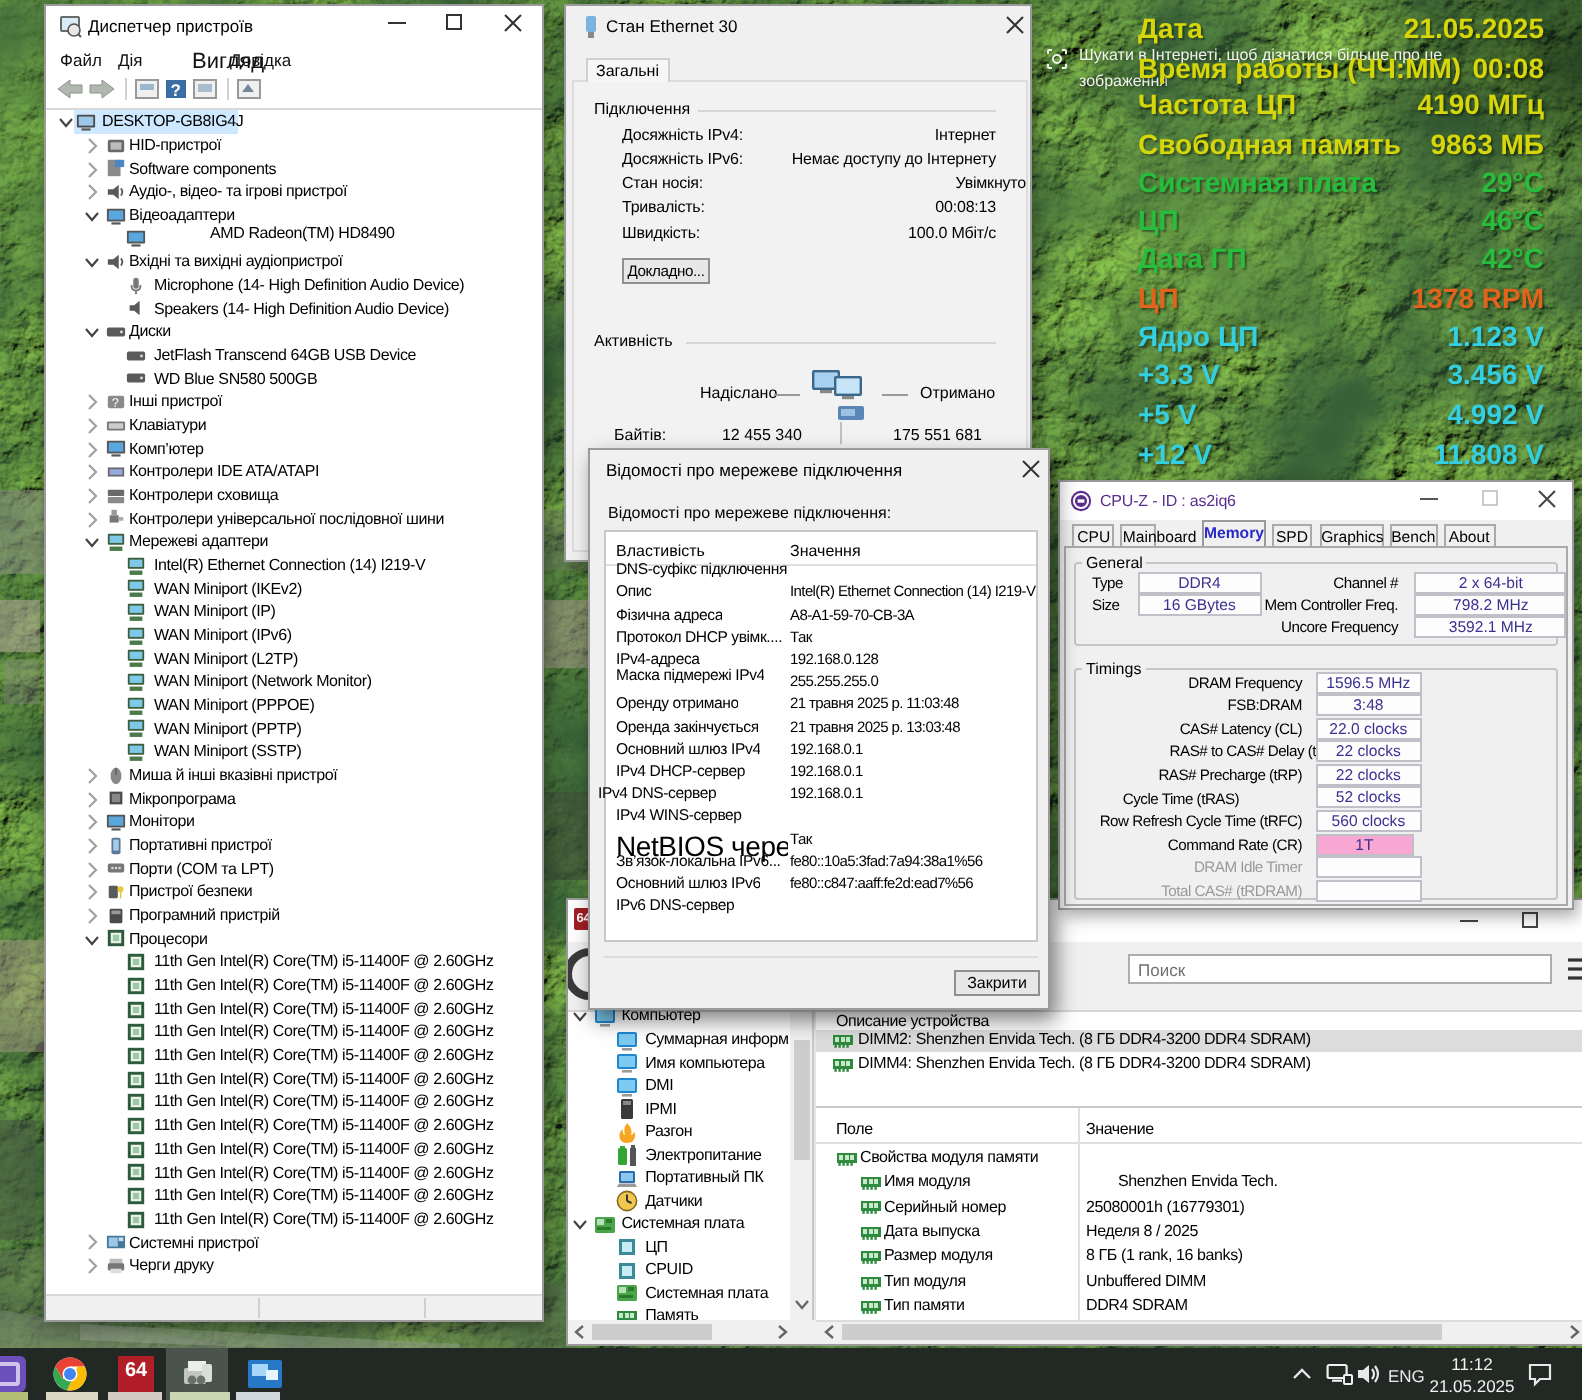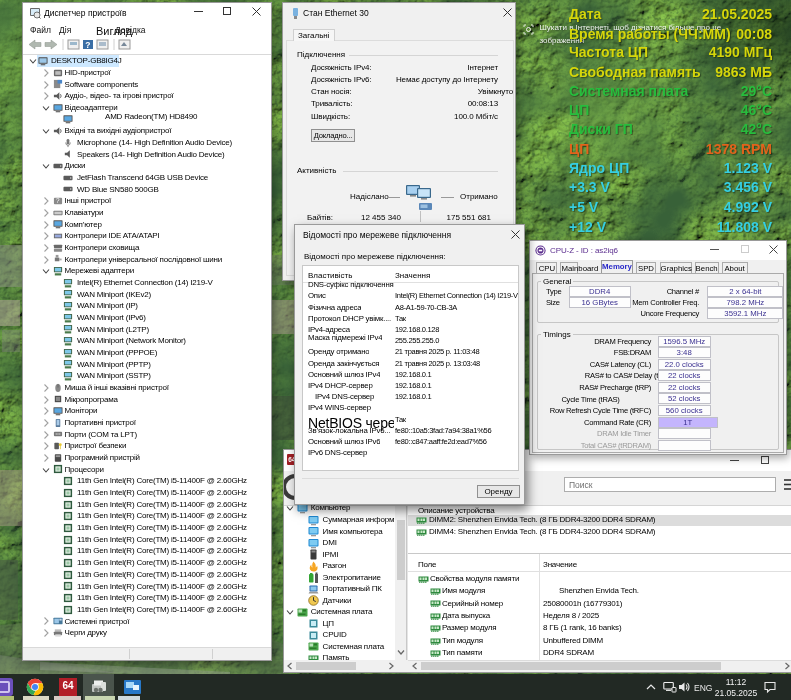--- a/index.html
+++ b/index.html
@@ -89,21 +89,21 @@
   <div class="abs" style="left:16.5px;top:13px;white-space:nowrap;">зображення</div>
 </div>
 
 <div id="sensors">
 <div class="sensor-row sy" style="top:6.0px;"><span>Дата</span><span class="val">21.05.2025</span></div>
 <div class="sensor-row sy" style="top:25.8px;"><span>Время работы (ЧЧ:ММ)</span><span class="val">00:08</span></div>
 <div class="sensor-row sy" style="top:44.0px;"><span>Частота ЦП</span><span class="val">4190 МГц</span></div>
 <div class="sensor-row sy" style="top:63.5px;"><span>Свободная память</span><span class="val">9863 МБ</span></div>
 <div class="sensor-row sg" style="top:83.0px;"><span>Системная плата</span><span class="val">29°C</span></div>
 <div class="sensor-row sg" style="top:102.0px;"><span>ЦП</span><span class="val">46°C</span></div>
-<div class="sensor-row sg" style="top:121.0px;"><span>Диски ГП</span><span class="val">42°C</span></div>
+<div class="sensor-row sg" style="top:121.0px;"><span>Дата ГП</span><span class="val">42°C</span></div>
 <div class="sensor-row so" style="top:140.5px;"><span>ЦП</span><span class="val">1378 RPM</span></div>
 <div class="sensor-row sc" style="top:160.0px;"><span>Ядро ЦП</span><span class="val">1.123 V</span></div>
 <div class="sensor-row sc" style="top:179.0px;"><span>+3.3 V</span><span class="val">3.456 V</span></div>
 <div class="sensor-row sc" style="top:199.0px;"><span>+5 V</span><span class="val">4.992 V</span></div>
 <div class="sensor-row sc" style="top:218.5px;"><span>+12 V</span><span class="val">11.808 V</span></div>
 </div>
 <div id="aida" class="win" style="left:283px; top:449px; width:530px; height:224px; box-shadow:none; overflow:hidden;">
 <div class="abs" style="left:0;top:0;width:530px;height:21px;background:#fff;"></div>
 <div class="abs" style="left:3px;top:4px;width:11px;height:11px;background:#a01f24;border-radius:1px;"></div>
 <div class="abs" style="left:4.2px;top:6px;font-size:6.5px;font-weight:bold;color:#fff;">64</div>
@@ -401,21 +401,21 @@
 <div class="abs" style="left:127.7px;top:117.8px;width:53px;height:11px;background:#fdfdfd;border:1px solid #c0c0c8;font-size:7.8px;color:#3b3191;text-align:center;line-height:9.5px;white-space:nowrap;z-index:2;">22.0 clocks</div>
 <div class="abs" style="left:0px;top:130.45000000000002px;font-size:7.6px;letter-spacing:-0.25px;color:#000;white-space:nowrap;width:146px;text-align:right;">RAS# to CAS# Delay (tRCD)</div>
 <div class="abs" style="left:127.7px;top:129.35px;width:53px;height:11px;background:#fdfdfd;border:1px solid #c0c0c8;font-size:7.8px;color:#3b3191;text-align:center;line-height:9.5px;white-space:nowrap;z-index:2;">22 clocks</div>
 <div class="abs" style="left:0px;top:142.0px;font-size:7.6px;letter-spacing:-0.25px;color:#000;white-space:nowrap;width:121px;text-align:right;">RAS# Precharge (tRP)</div>
 <div class="abs" style="left:127.7px;top:140.89999999999998px;width:53px;height:11px;background:#fdfdfd;border:1px solid #c0c0c8;font-size:7.8px;color:#3b3191;text-align:center;line-height:9.5px;white-space:nowrap;z-index:2;">22 clocks</div>
 <div class="abs" style="left:0px;top:153.55px;font-size:7.6px;letter-spacing:-0.25px;color:#000;white-space:nowrap;width:121px;text-align:center;">Cycle Time (tRAS)</div>
 <div class="abs" style="left:127.7px;top:152.45px;width:53px;height:11px;background:#fdfdfd;border:1px solid #c0c0c8;font-size:7.8px;color:#3b3191;text-align:center;line-height:9.5px;white-space:nowrap;z-index:2;">52 clocks</div>
 <div class="abs" style="left:0px;top:165.10000000000002px;font-size:7.6px;letter-spacing:-0.25px;color:#000;white-space:nowrap;width:121px;text-align:right;">Row Refresh Cycle Time (tRFC)</div>
 <div class="abs" style="left:127.7px;top:164.0px;width:53px;height:11px;background:#fdfdfd;border:1px solid #c0c0c8;font-size:7.8px;color:#3b3191;text-align:center;line-height:9.5px;white-space:nowrap;z-index:2;">560 clocks</div>
 <div class="abs" style="left:0px;top:176.65000000000003px;font-size:7.6px;letter-spacing:-0.25px;color:#000;white-space:nowrap;width:121px;text-align:right;">Command Rate (CR)</div>
-<div class="abs" style="left:127.7px;top:175.55px;width:60px;height:11px;background:#c4b5fd;border:1px solid #c0c0c8;font-size:7.8px;color:#3b3191;text-align:center;line-height:9.5px;white-space:nowrap;z-index:2;">1T</div>
+<div class="abs" style="left:127.7px;top:175.55px;width:49px;height:11px;background:#f9a8d4;border:1px solid #c0c0c8;font-size:7.8px;color:#3b3191;text-align:center;line-height:9.5px;white-space:nowrap;z-index:2;">1T</div>
 <div class="abs" style="left:0px;top:188.20000000000002px;font-size:7.6px;letter-spacing:-0.25px;color:#9a9a9a;white-space:nowrap;width:121px;text-align:right;">DRAM Idle Timer</div>
 <div class="abs" style="left:127.7px;top:187.1px;width:53px;height:11px;background:#fdfdfd;border:1px solid #c0c0c8;font-size:7.8px;color:#9a9aa8;text-align:center;line-height:9.5px;white-space:nowrap;z-index:2;"></div>
 <div class="abs" style="left:0px;top:199.75px;font-size:7.6px;letter-spacing:-0.25px;color:#9a9a9a;white-space:nowrap;width:121px;text-align:right;">Total CAS# (tRDRAM)</div>
 <div class="abs" style="left:127.7px;top:198.64999999999998px;width:53px;height:11px;background:#fdfdfd;border:1px solid #c0c0c8;font-size:7.8px;color:#9a9aa8;text-align:center;line-height:9.5px;white-space:nowrap;z-index:2;"></div>
 </div>
 <div id="ethdlg" class="win" style="left:282px; top:2px; width:234px; height:279px; overflow:hidden;">
 <svg class="abs" style="left:7px;top:4px" width="11" height="13" viewBox="0 0 11 13">
         <rect x="3" y="1" width="5" height="8" rx="1" fill="#7ab2e0"></rect>
         <rect x="4" y="9" width="3" height="3" fill="#8a8a8a"></rect>
       </svg>
@@ -482,32 +482,32 @@
 <div class="abs" style="left:13px;top:108px;max-width:86px;overflow:hidden;font-size:7.8px;letter-spacing:-0.2px;color:#000;white-space:nowrap;">Маска підмережі IPv4</div>
 <div class="abs" style="left:100px;top:111.1px;font-size:7.5px;color:#000;white-space:nowrap;letter-spacing:-0.3px;">255.255.255.0</div>
 <div class="abs" style="left:13px;top:122.3px;max-width:86px;overflow:hidden;font-size:7.8px;letter-spacing:-0.2px;color:#000;white-space:nowrap;">Оренду отримано</div>
 <div class="abs" style="left:100px;top:122.3px;font-size:7.5px;color:#000;white-space:nowrap;letter-spacing:-0.3px;">21 травня 2025 р. 11:03:48</div>
 <div class="abs" style="left:13px;top:133.5px;max-width:86px;overflow:hidden;font-size:7.8px;letter-spacing:-0.2px;color:#000;white-space:nowrap;">Оренда закінчується</div>
 <div class="abs" style="left:100px;top:133.5px;font-size:7.5px;color:#000;white-space:nowrap;letter-spacing:-0.3px;">21 травня 2025 р. 13:03:48</div>
 <div class="abs" style="left:13px;top:144.7px;max-width:86px;overflow:hidden;font-size:7.8px;letter-spacing:-0.2px;color:#000;white-space:nowrap;">Основний шлюз IPv4</div>
 <div class="abs" style="left:100px;top:144.7px;font-size:7.5px;color:#000;white-space:nowrap;letter-spacing:-0.3px;">192.168.0.1</div>
 <div class="abs" style="left:13px;top:155.9px;max-width:86px;overflow:hidden;font-size:7.8px;letter-spacing:-0.2px;color:#000;white-space:nowrap;">IPv4 DHCP-сервер</div>
 <div class="abs" style="left:100px;top:155.9px;font-size:7.5px;color:#000;white-space:nowrap;letter-spacing:-0.3px;">192.168.0.1</div>
-<div class="abs" style="left:20px;top:167.1px;max-width:86px;overflow:hidden;font-size:7.8px;letter-spacing:-0.2px;color:#000;white-space:nowrap;">IPv4 DNS-сервер</div>
+<div class="abs" style="left:4px;top:167.1px;max-width:86px;overflow:hidden;font-size:7.8px;letter-spacing:-0.2px;color:#000;white-space:nowrap;">IPv4 DNS-сервер</div>
 <div class="abs" style="left:100px;top:167.1px;font-size:7.5px;color:#000;white-space:nowrap;letter-spacing:-0.3px;">192.168.0.1</div>
 <div class="abs" style="left:13px;top:178.3px;max-width:86px;overflow:hidden;font-size:7.8px;letter-spacing:-0.2px;color:#000;white-space:nowrap;">IPv4 WINS-сервер</div>
 <div class="abs" style="left:13px;top:189.5px;max-width:86px;overflow:hidden;font-size:14px;letter-spacing:-0.2px;color:#000;white-space:nowrap;">NetBIOS через Tcpip у...</div>
 <div class="abs" style="left:100px;top:189.5px;font-size:7.5px;color:#000;white-space:nowrap;letter-spacing:-0.3px;">Так</div>
 <div class="abs" style="left:13px;top:200.7px;max-width:86px;overflow:hidden;font-size:7.8px;letter-spacing:-0.2px;color:#000;white-space:nowrap;">Зв’язок-локальна IPv6...</div>
 <div class="abs" style="left:100px;top:200.7px;font-size:7.5px;color:#000;white-space:nowrap;letter-spacing:-0.3px;">fe80::10a5:3fad:7a94:38a1%56</div>
 <div class="abs" style="left:13px;top:211.9px;max-width:86px;overflow:hidden;font-size:7.8px;letter-spacing:-0.2px;color:#000;white-space:nowrap;">Основний шлюз IPv6</div>
 <div class="abs" style="left:100px;top:211.9px;font-size:7.5px;color:#000;white-space:nowrap;letter-spacing:-0.3px;">fe80::c847:aaff:fe2d:ead7%56</div>
 <div class="abs" style="left:13px;top:223.1px;max-width:86px;overflow:hidden;font-size:7.8px;letter-spacing:-0.2px;color:#000;white-space:nowrap;">IPv6 DNS-сервер</div>
 <div class="abs" style="left:6.8px;top:253px;width:217px;height:1px;background:#dcdcdc;"></div>
-<div class="abs" style="left:182px;top:259.5px;width:43px;height:13px;background:#e7e7e7;border:1px solid #909090;font-size:8px;text-align:center;line-height:12px;color:#000;">Оренду</div>
+<div class="abs" style="left:182px;top:259.5px;width:43px;height:13px;background:#e7e7e7;border:1px solid #909090;font-size:8px;text-align:center;line-height:12px;color:#000;">Закрити</div>
 </div>
 <div id="devmgr" class="win" style="left:22px; top:2px; width:250px; height:659px; overflow:hidden;">
 <div class="abs" style="left:0;top:0;width:248px;height:51px;background:#fff;"></div>
 <svg class="abs" style="left:6px;top:4px" width="12" height="12" viewBox="0 0 12 12">
         <rect x="1" y="1" width="10" height="8" rx="1" fill="#6a6a6a"></rect>
         <rect x="2" y="2" width="8" height="6" fill="#d8ecf8"></rect>
         <circle cx="8" cy="8" r="3" fill="#e8e8e8" stroke="#555" stroke-width="0.8"></circle>
         <line x1="10" y1="10" x2="11.5" y2="11.5" stroke="#555" stroke-width="1"></line>
       </svg>
 <div class="abs" style="left:21px;top:5px;font-size:8.5px;color:#000;">Диспетчер пристроїв</div>

